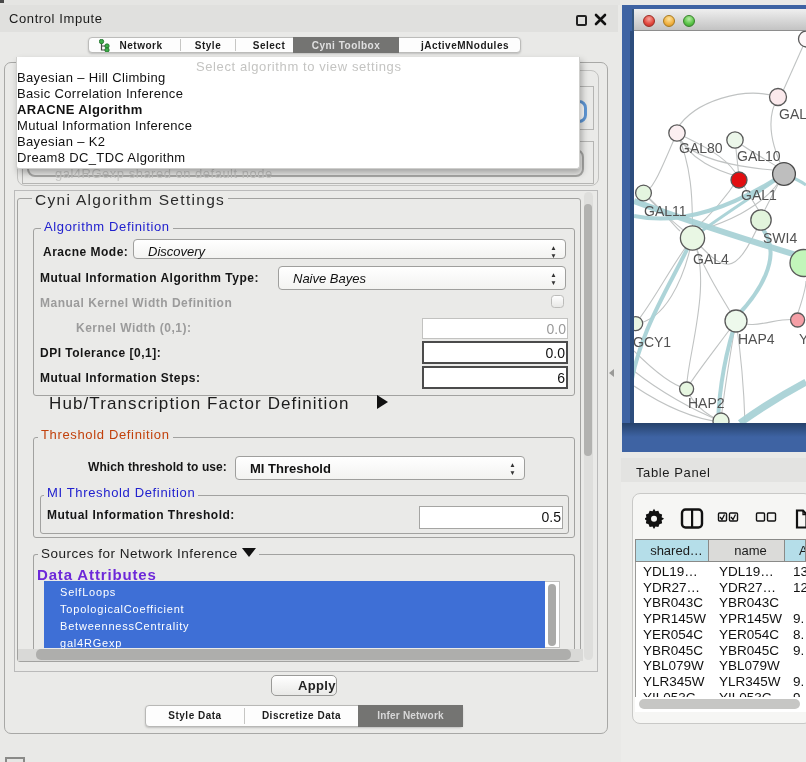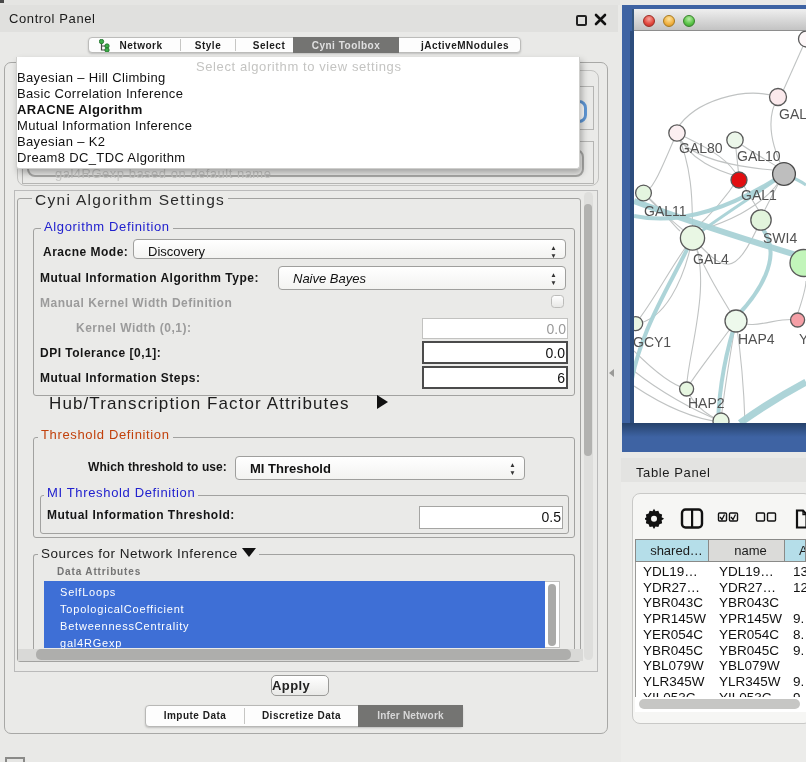--- a/index.html
+++ b/index.html
@@ -20,21 +20,21 @@
     letter-spacing:0.5px; color:#1c1c1c; white-space:nowrap; }
 </style>
 </head>
 <body>
 
 <div class="a" style="left:0;top:0;width:806px;height:762px;background:#e9e9e7;"></div>
 <div class="a" style="left:0;top:0;width:620px;height:5px;background:#e5e5e3;"></div>
 <div class="a" style="left:0;top:0;width:4px;height:3px;background:#4a4a4a;"></div>
 
 <div class="a" style="left:0;top:5px;width:618px;height:27px;background:#e0e0de;"></div>
-<div class="a" style="left:9px;top:11px;font-size:13px;letter-spacing:0.6px;color:#1a1a1a;">Control Panel</div>
+<div class="a" style="left:9px;top:11px;font-size:13px;letter-spacing:0.6px;color:#1a1a1a;">Control Impute</div>
 <div class="a" style="left:576px;top:15px;width:11px;height:11px;border:2px solid #222;border-radius:2px;"></div>
 <svg class="a" style="left:594px;top:13px;" width="13" height="13" viewBox="0 0 13 13">
     <path d="M2 2 L11 11 M11 2 L2 11" stroke="#111" stroke-width="2.6" stroke-linecap="round"></path>
   </svg>
 
 <div class="a" style="left:88px;top:37px;width:433px;height:16px;background:#fdfdfd;border:1px solid #bcbcba;border-radius:4px;box-shadow:0 1px 2px rgba(0,0,0,0.18);"></div>
 <div class="a" style="left:180px;top:39px;width:1px;height:12px;background:#c6c6c4;"></div>
 <div class="a" style="left:235px;top:39px;width:1px;height:12px;background:#c6c6c4;"></div>
 <div class="a" style="left:293px;top:37px;width:106px;height:16px;background:#747472;"></div>
 <svg class="a" style="left:99px;top:39px;" width="12" height="13" viewBox="0 0 12 13">
@@ -53,33 +53,33 @@
 
 <div class="a" style="left:14px;top:190px;width:584px;height:482px;background:#eaeae8;border:1px solid #bababa;"></div>
 
 <div class="a" style="left:17px;top:70px;width:582px;height:116px;border:1px solid #c2c2c0;border-radius:8px;"></div>
 <div class="a" style="left:22px;top:86px;width:572px;height:44px;border:1px solid #b5b5b3;"></div>
 
 <div class="a" style="left:26px;top:100px;width:561px;height:23px;border:3px solid #5f97d5;border-radius:8px;background:#fff;"></div>
 
 <div class="a" style="left:22px;top:141px;width:572px;height:43px;border:1px solid #b5b5b3;"></div>
 <div class="a" style="left:27px;top:149px;width:557px;height:28px;border:2px solid #a8a8a6;border-radius:8px;background:#eaeae8;"></div>
-<div class="a" style="left:55px;top:166px;font-size:13px;letter-spacing:0.5px;color:#c6c6c4;">gal4RGexp based on default name</div>
+<div class="a" style="left:55px;top:166px;font-size:13px;letter-spacing:0.5px;color:#c6c6c4;">gal4RGexp shared on default node</div>
 
 <div class="grp" style="left:17px;top:198px;width:564px;height:464px;"></div>
 <div class="gt" style="left:32px;top:191px;font-size:15.5px;letter-spacing:1.3px;color:#2b2b2b;">Cyni Algorithm Settings</div>
 
 <div class="a" style="left:584px;top:192px;width:9px;height:468px;background:#dededc;border-radius:5px;"></div>
 <div class="a" style="left:584px;top:204px;width:8px;height:252px;background:#b2b2b0;border-radius:5px;"></div>
 
 <div class="grp" style="left:33px;top:228px;width:542px;height:168px;"></div>
 <div class="gt" style="left:41px;top:219px;color:#2121ce;">Algorithm Definition</div>
 
 <div class="lbl a" style="left:43px;top:245px;">Aracne Mode:</div>
-<div class="combo" style="left:133px;top:239px;width:433px;height:20px;">
+<div class="combo" style="left:133px;top:239px;width:433px;height:20px;font-style:italic;">
     <span style="position:absolute;left:14px;top:4px;">Discovery</span>
     <span class="ar">▲<br>▼</span>
   </div>
 
 <div class="lbl a" style="left:40px;top:271px;">Mutual Information Algorithm Type:</div>
 <div class="combo" style="left:278px;top:266px;width:288px;height:24px;font-style:italic;">
     <span style="position:absolute;left:14px;top:4px;">Naive Bayes</span>
     <span class="ar">▲<br>▼</span>
   </div>
 
@@ -88,56 +88,56 @@
 
 <div class="lbl a dis" style="left:40px;top:321px;padding-left:36px;">Kernel Width (0,1):</div>
 <div class="inp" style="left:422px;top:318px;width:146px;height:21px;border:1px solid #c2c2c0;color:#9a9a9a;line-height:20px;">0.0</div>
 
 <div class="lbl a" style="left:40px;top:346px;">DPI Tolerance [0,1]:</div>
 <div class="inp" style="left:422px;top:341px;width:146px;height:23px;border:2px solid #4b4b4b;line-height:20px;">0.0</div>
 
 <div class="lbl a" style="left:40px;top:371px;">Mutual Information Steps:</div>
 <div class="inp" style="left:422px;top:366px;width:146px;height:23px;border:2px solid #4b4b4b;line-height:20px;">6</div>
 
-<div class="a" style="left:49px;top:394px;font-size:17px;letter-spacing:1.1px;color:#1c1c1c;white-space:nowrap;">Hub/Transcription Factor Attributes</div>
+<div class="a" style="left:49px;top:394px;font-size:17px;letter-spacing:1.1px;color:#1c1c1c;white-space:nowrap;">Hub/Transcription Factor Definition</div>
 <div class="a" style="left:377px;top:395px;width:0;height:0;border-left:11px solid #111;border-top:7.5px solid transparent;border-bottom:7.5px solid transparent;"></div>
 
 <div class="grp" style="left:33px;top:437px;width:542px;height:101px;"></div>
 <div class="gt" style="left:38px;top:427px;color:#c2410c;">Threshold Definition</div>
 
 <div class="lbl a" style="left:88px;top:460px;letter-spacing:0.1px;">Which threshold to use:</div>
 <div class="combo" style="left:235px;top:456px;width:290px;height:24px;font-weight:bold;">
     <span style="position:absolute;left:14px;top:4px;">MI Threshold</span>
     <span class="ar">▲<br>▼</span>
   </div>
 
 <div class="grp" style="left:40px;top:495px;width:529px;height:39px;"></div>
 <div class="gt" style="left:44px;top:485px;color:#2121ce;">MI Threshold Definition</div>
 
 <div class="lbl a" style="left:47px;top:508px;">Mutual Information Threshold:</div>
 <div class="inp" style="left:419px;top:506px;width:144px;height:23px;border:1px solid #a5a5a3;line-height:21px;">0.5</div>
 
 <div class="grp" style="left:33px;top:554px;width:542px;height:108px;border-bottom:none;"></div>
 <div class="gt" style="left:38px;top:546px;font-size:13.5px;letter-spacing:0.5px;color:#1c1c1c;">Sources for Network Inference <span style="display:inline-block;width:0;height:0;border-top:9px solid #111;border-left:7px solid transparent;border-right:7px solid transparent;vertical-align:1px;"></span></div>
-<div class="a" style="left:37px;top:566px;font-size:10px;font-weight:bold;letter-spacing:0.85px;color:#737373;margin-left:20px;">Data Attributes</div>
+<div class="a" style="left:37px;top:566px;font-size:15px;font-weight:bold;letter-spacing:0.85px;color:#6d28d9;">Data Attributes</div>
 
 <div class="a" style="left:44px;top:581px;width:516px;height:67px;background:#fff;border:1px solid #c2c2c0;"></div>
 <div class="a" style="left:44px;top:581px;width:501px;height:67px;background:#3e6fd6;"></div>
 <div class="a" style="left:60px;top:584px;font-size:11px;letter-spacing:0.8px;color:#fff;line-height:17px;">SelfLoops<br>TopologicalCoefficient<br>BetweennessCentrality<br>gal4RGexp</div>
 <div class="a" style="left:548px;top:584px;width:8px;height:62px;background:#aaaaa8;border-radius:4px;"></div>
 
 <div class="a" style="left:18px;top:649px;width:565px;height:12px;background:#d9d9d7;"></div>
 <div class="a" style="left:36px;top:649px;width:535px;height:11px;background:#aeaeac;border-radius:5px;"></div>
 
-<div class="a" style="left:271px;top:675px;width:58px;height:21px;background:linear-gradient(#ffffff,#e9e9e7);border:1px solid #9a9a98;border-radius:5px;text-align:left;font-size:13px;font-weight:bold;letter-spacing:0.4px;color:#222;line-height:19px;">Apply</div>
+<div class="a" style="left:271px;top:675px;width:66px;height:21px;background:linear-gradient(#ffffff,#e9e9e7);border:1px solid #9a9a98;border-radius:5px;text-align:right;font-size:13px;font-weight:bold;letter-spacing:0.4px;color:#222;line-height:19px;">Apply</div>
 
 <div class="a" style="left:145px;top:705px;width:318px;height:22px;background:#fdfdfd;border:1px solid #b8b8b6;border-radius:4px;box-shadow:0 1px 2px rgba(0,0,0,0.18);"></div>
 <div class="a" style="left:244px;top:708px;width:1px;height:16px;background:#c6c6c4;"></div>
 <div class="a" style="left:358px;top:705px;width:105px;height:22px;background:#747472;"></div>
-<div class="seg" style="left:146px;top:710px;width:98px;">Impute Data</div>
+<div class="seg" style="left:146px;top:710px;width:98px;">Style Data</div>
 <div class="seg" style="left:245px;top:710px;width:113px;">Discretize Data</div>
 <div class="seg" style="left:358px;top:710px;width:105px;color:#d8d8d8;letter-spacing:0.2px;">Infer Network</div>
 
 <div class="a" style="left:5px;top:757px;width:20px;height:16px;background:#e6e6e4;border:2px solid #8a8a88;"></div>
 
 <div class="a" style="left:622px;top:5px;width:184px;height:447px;background:#3e63a3;"></div>
 <div class="a" style="left:630px;top:31px;width:4px;height:392px;background:#2d4d7d;"></div>
 <div class="a" style="left:632px;top:9px;width:2px;height:22px;background:#35567f;"></div>
 <div class="a" style="left:622px;top:423px;width:184px;height:14px;background:linear-gradient(#26426b,#3e63a3);"></div>
 <div class="a" style="left:634px;top:9px;width:172px;height:22px;background:linear-gradient(#efefef,#c3c3c3);border-bottom:1px solid #8e8e8e;"></div>

